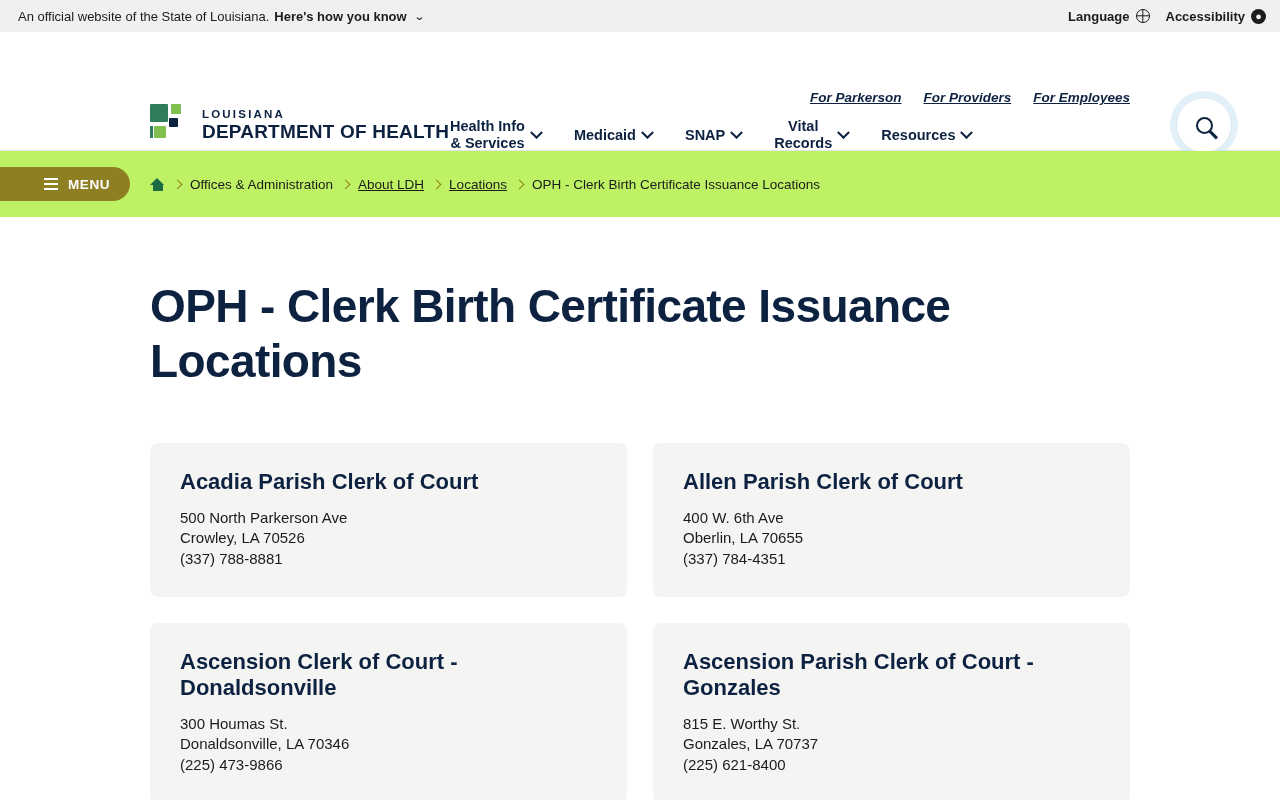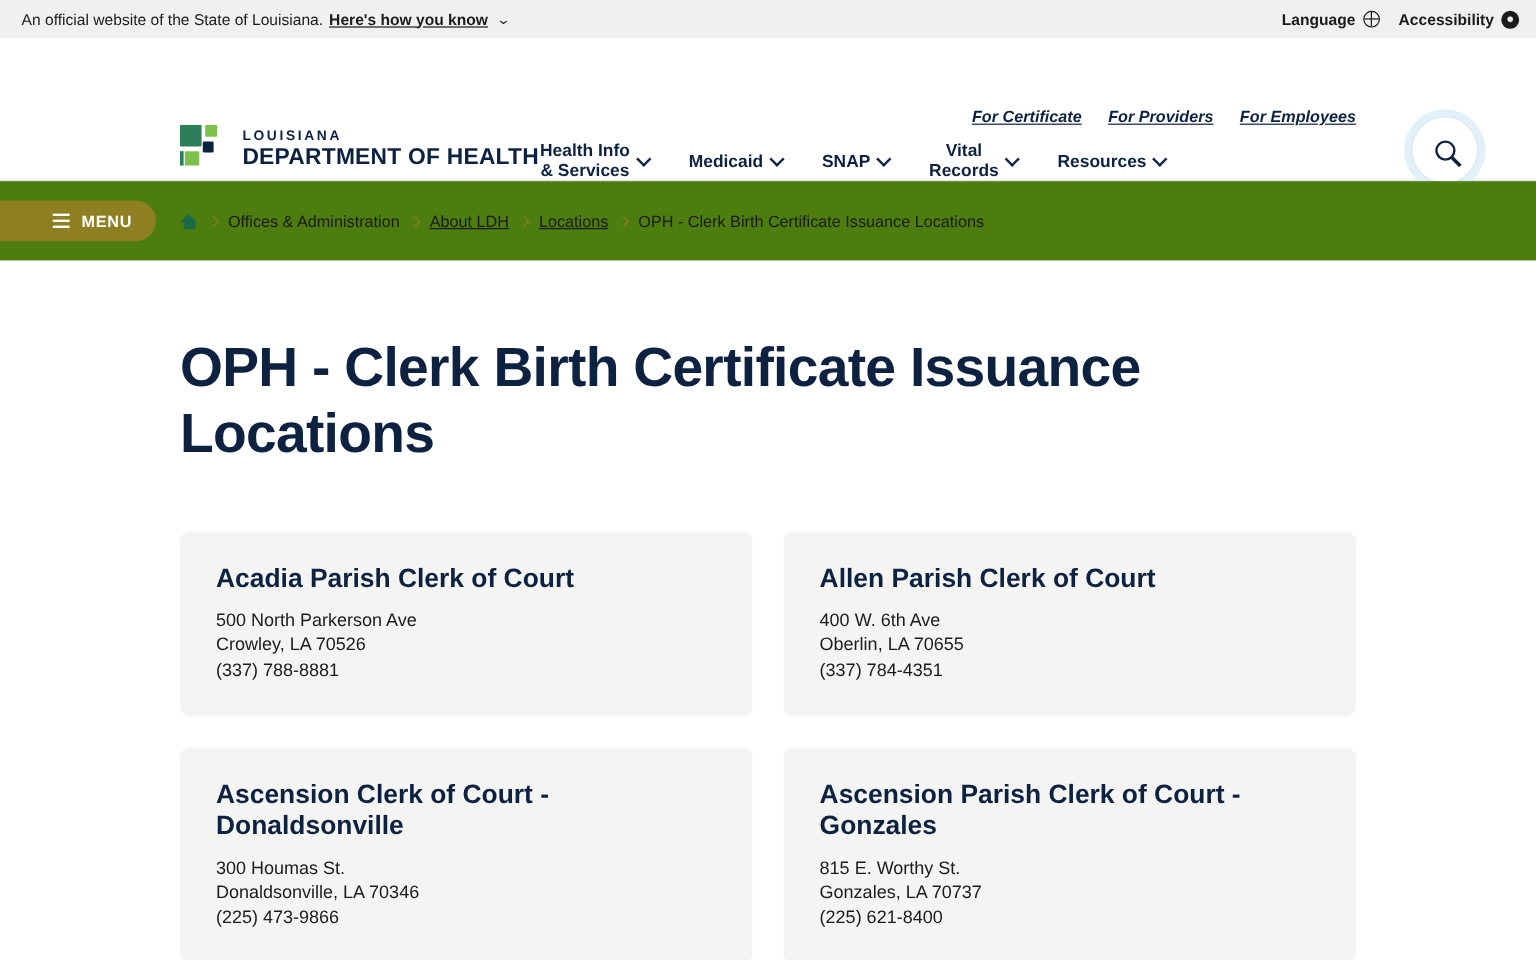--- a/index.html
+++ b/index.html
@@ -19,21 +19,20 @@
     align-items: center;
     padding: 0 14px;
     font-size: 13px;
     color: #1b1b1b;
     position: relative;
   }
   .gov-banner .txt { margin-left: 4px; }
   .gov-banner .howyouknow {
     font-weight: bold;
     color: #1b1b1b;
-    text-decoration: underline;
     margin-left: 5px;
     cursor: pointer;
   }
   .gov-banner .caret {
     display: inline-block;
     margin-left: 8px;
     font-size: 11px;
     transform: scaleX(1.3);
   }
   .gov-right {
@@ -144,21 +143,21 @@
   }
   .magnifier::after {
     content: ""; position: absolute;
     width: 2.6px; height: 10px; background: #0d2240;
     right: -4px; bottom: -8px; transform: rotate(-45deg);
   }
 
   
   .crumb-bar {
     height: 66px;
-    background: #4d7c0f;
+    background: #bef264;
     display: flex; align-items: center;
     position: relative;
   }
   .menu-btn {
     width: 130px; height: 34px;
     background: #8e7f22;
     color: #ffffff;
     display: flex; align-items: center; gap: 10px;
     padding-left: 44px;
     font-size: 13.5px; font-weight: bold; letter-spacing: 0.6px;
@@ -269,21 +268,21 @@
         <rect x="0" y="22" width="3" height="12" fill="#2e7d5b"></rect>
       </svg>
     </div>
     <div class="logo-text">
       <div class="l1">LOUISIANA</div>
       <div class="l2">DEPARTMENT OF HEALTH</div>
     </div>
   </div>
 
   <div class="top-links">
-    <a>For Certificate</a>
+    <a>For Parkerson</a>
     <a>For Providers</a>
     <a>For Employees</a>
   </div>
 
   <nav class="main-nav">
     <div class="nav-item">
       <span>
         <span>Health Info</span><br><span>&amp; Services</span>
       </span>
       <span class="chev"></span>

